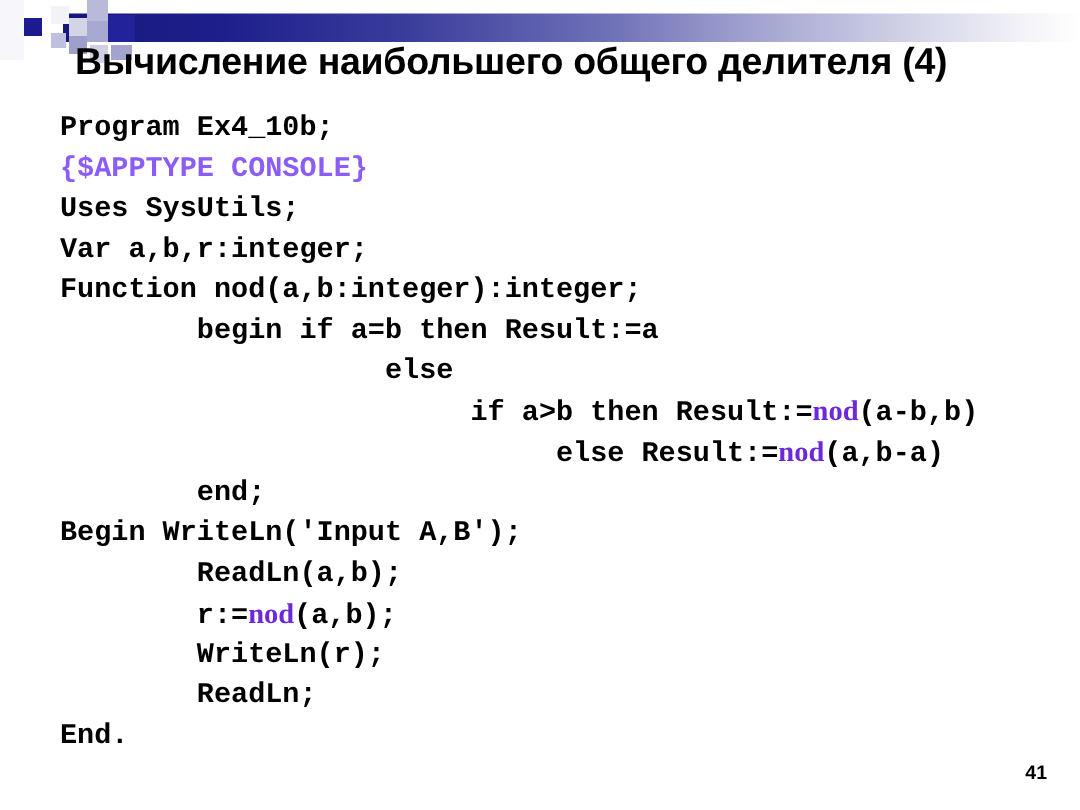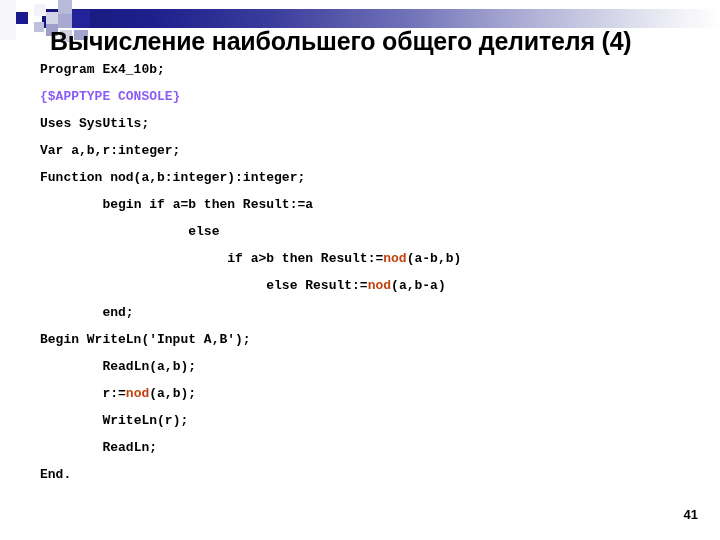--- a/index.html
+++ b/index.html
@@ -57,35 +57,35 @@
     color: #000000;
     letter-spacing: -0.2px;
     white-space: nowrap;
     line-height: 1.1;
   }
 
   
   #code-block {
     position: absolute;
     left: 40px;
-    top: 56px;
+    top: 72px;
     width: 672px;
     font-family: "Liberation Mono", "DejaVu Sans Mono", monospace;
-    font-size: 13px;
+    font-size: 19px;
     font-weight: bold;
     color: #000000;
     line-height: 27px;
     white-space: pre;
   }
   .code-line {
     height: 27px;
     white-space: pre;
   }
   .tok-directive { color: #8b5cf6; }
-  .tok-call      { color: #c2410c; }
+  .tok-call      { color: #6d28d9; font-family: Liberation Serif, serif; }
 
   
   #page-number {
     position: absolute;
     right: 22px;
     bottom: 18px;
     font-family: "Liberation Sans", sans-serif;
     font-size: 13px;
     font-weight: bold;
     color: #000000;

